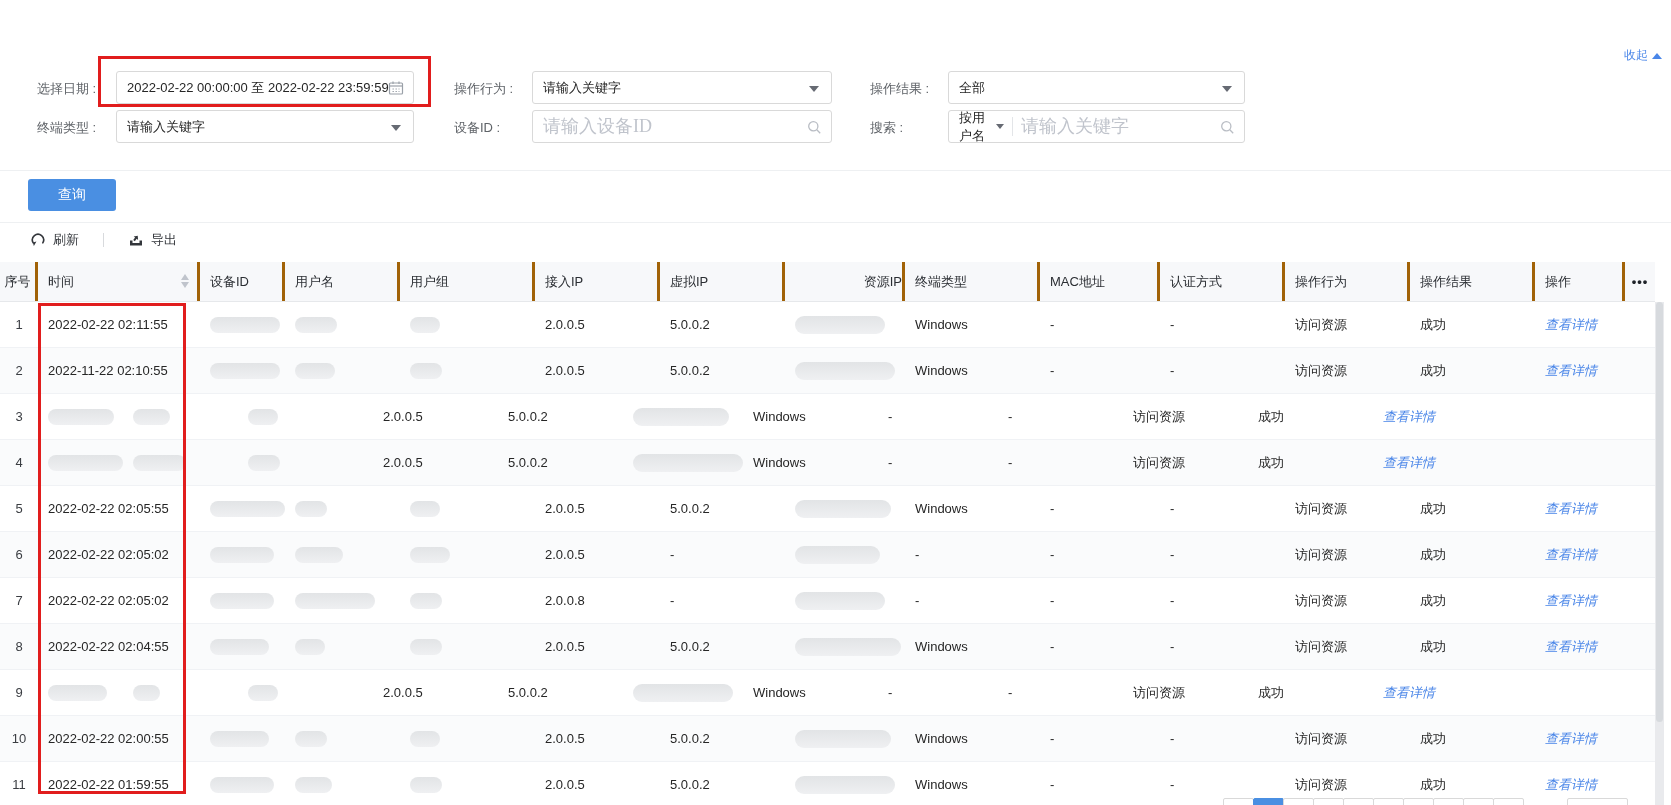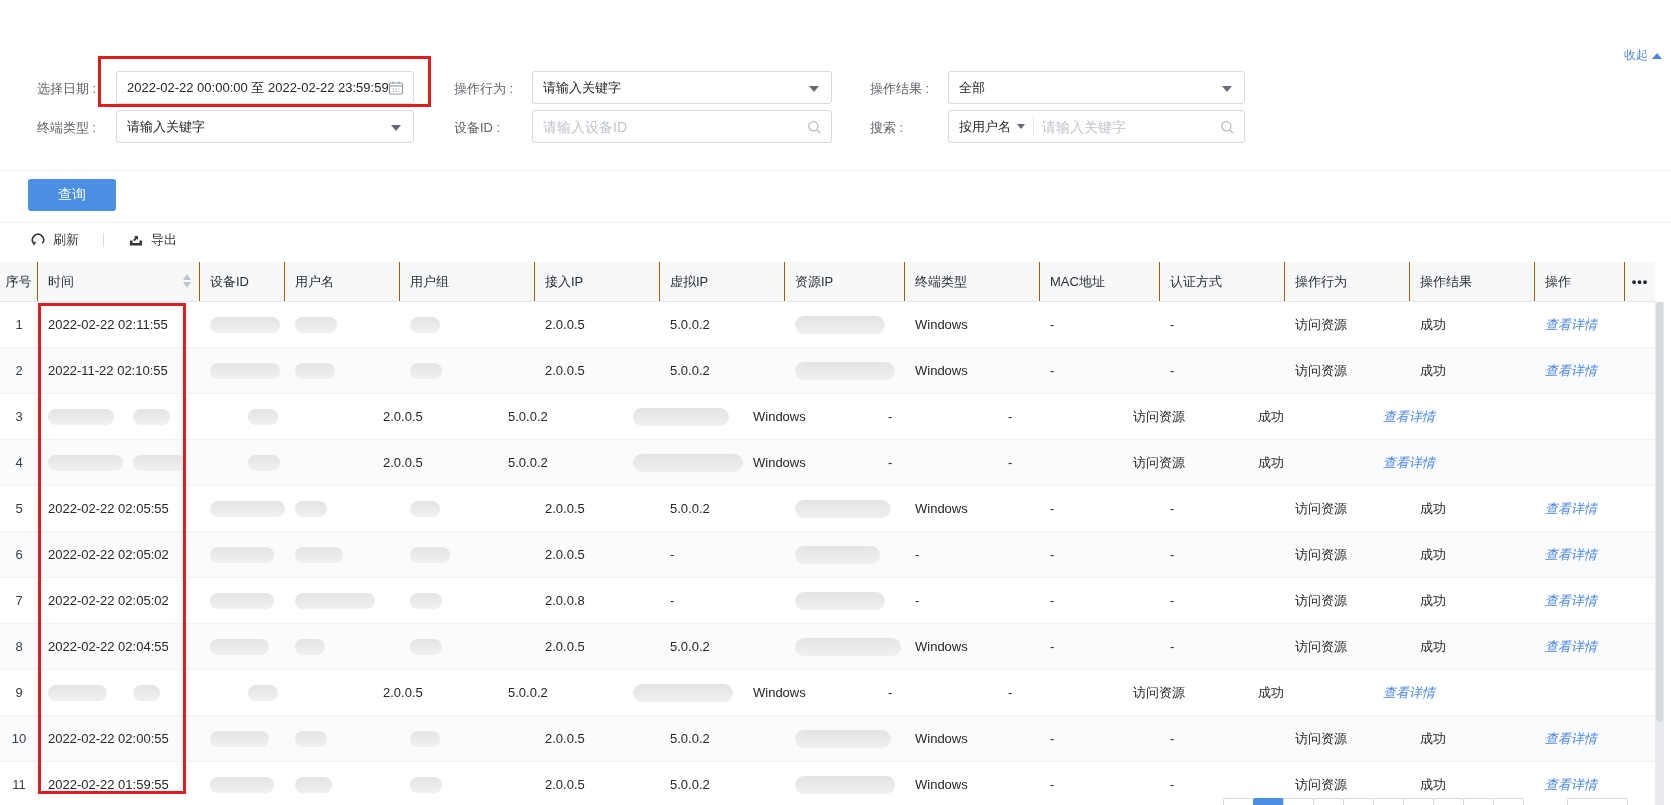--- a/index.html
+++ b/index.html
@@ -12,22 +12,22 @@
   .titlebar { position:absolute; left:0; top:0; width:1671px; height:35px; border-bottom:1px solid #ebedf0; }
   .page-title { position:absolute; left:21px; top:9px; font-size:15px; font-weight:600; color:#1f2329; }
   
   .fl-label { position:absolute; font-size:13px; color:#5f6368; white-space:nowrap; }
   .field {
     position:absolute; height:33px; background:#fff; border:1px solid #d9d9d9; border-radius:3px;
     display:flex; align-items:center; font-size:13px; color:#262626;
   }
   .field .val { padding-left:10px; white-space:nowrap; }
   .field input {
-    border:none; outline:none; flex:1; height:100%; padding-left:10px; font-size:14px;
-    font-family:Liberation Sans, sans-serif; color:#262626; background:transparent;
+    border:none; outline:none; flex:1; height:100%; padding-left:10px; font-size:18px;
+    font-family:Liberation Serif, serif; color:#262626; background:transparent;
   }
   .field input::placeholder { color:#c0c4cc; }
   .caret-down { width:0; height:0; border-left:5px solid transparent; border-right:5px solid transparent; border-top:6px solid #666a73; position:absolute; right:12px; top:14px; }
   .icon-right { position:absolute; right:9px; top:8px; }
   .combo-divider { width:1px; height:19px; background:#e3e5e8; margin:0 0 0 8px; }
   .combo-mode { display:flex; align-items:center; padding-left:10px; cursor:pointer; }
   .combo-mode .mini-caret { width:0; height:0; border-left:4px solid transparent; border-right:4px solid transparent; border-top:5px solid #666a73; margin-left:6px; }
   .collapse { position:absolute; right:9px; top:47px; font-size:12px; color:#4a86e8; cursor:pointer; display:flex; align-items:center; gap:4px; }
   .caret-up-blue { width:0; height:0; border-left:5px solid transparent; border-right:5px solid transparent; border-bottom:6px solid #4a86e8; }
   .hr { position:absolute; left:0; width:1671px; height:1px; background:#eef0f2; }
@@ -38,21 +38,21 @@
     font-family:"Liberation Sans",sans-serif; cursor:pointer;
   }
   
   .toolbar { position:absolute; left:0; top:223px; width:1671px; height:34px; display:flex; align-items:center; }
   .tool { display:flex; align-items:center; gap:7px; font-size:13px; color:#33363b; cursor:pointer; }
   .tool-refresh { margin-left:30px; }
   .tool-export { margin-left:24px; }
   .tool-sep { width:1px; height:14px; background:#d8dadd; margin-left:24px; }
   
   .thead { position:absolute; left:0; top:262px; width:1655px; height:40px; background:#f7f8fa; border-bottom:1px solid #e6e8eb; display:flex; }
-  .th { position:relative; height:100%; display:flex; align-items:center; padding-left:10px; font-size:13px; color:#2b2e33; border-right:1px solid #a16207; }
+  .th { position:relative; height:100%; display:flex; align-items:center; padding-left:10px; font-size:13px; color:#2b2e33; border-right:3px solid #a16207; }
   .th.c-no { justify-content:center; padding-left:0; }
   .th.c-more { justify-content:center; padding-left:0; cursor:pointer; }
   .more-dots { font-size:13px; font-weight:bold; letter-spacing:1px; color:#1f2329; }
   .sorter { position:absolute; right:8px; top:12px; display:flex; flex-direction:column; gap:2px; cursor:pointer; }
   .sorter .up { width:0; height:0; border-left:4px solid transparent; border-right:4px solid transparent; border-bottom:6px solid #c0c4cc; }
   .sorter .down { width:0; height:0; border-left:4px solid transparent; border-right:4px solid transparent; border-top:6px solid #c0c4cc; }
   .tbody { position:absolute; left:0; top:302px; width:1655px; }
   .tr { display:flex; height:46px; border-bottom:1px solid #f0f2f5; background:#fff; }
   .tr.even { background:#fafbfc; }
   .td { height:100%; display:flex; align-items:center; padding-left:10px; font-size:13px; color:#262626; overflow:hidden; }
@@ -187,21 +187,21 @@
       </div>
       <div class="th c-group" style="width: 135px;">
         <span>用户组</span>
       </div>
       <div class="th c-access" style="width: 125px;">
         <span>接入IP</span>
       </div>
       <div class="th c-virtual" style="width: 125px;">
         <span>虚拟IP</span>
       </div>
-      <div class="th c-resource" style="width: 120px;">
+      <div class="th c-resource" style="width: 120px; justify-content: flex-end;">
         <span>资源IP</span>
       </div>
       <div class="th c-terminal" style="width: 135px;">
         <span>终端类型</span>
       </div>
       <div class="th c-mac" style="width: 120px;">
         <span>MAC地址</span>
       </div>
       <div class="th c-auth" style="width: 125px;">
         <span>认证方式</span>

